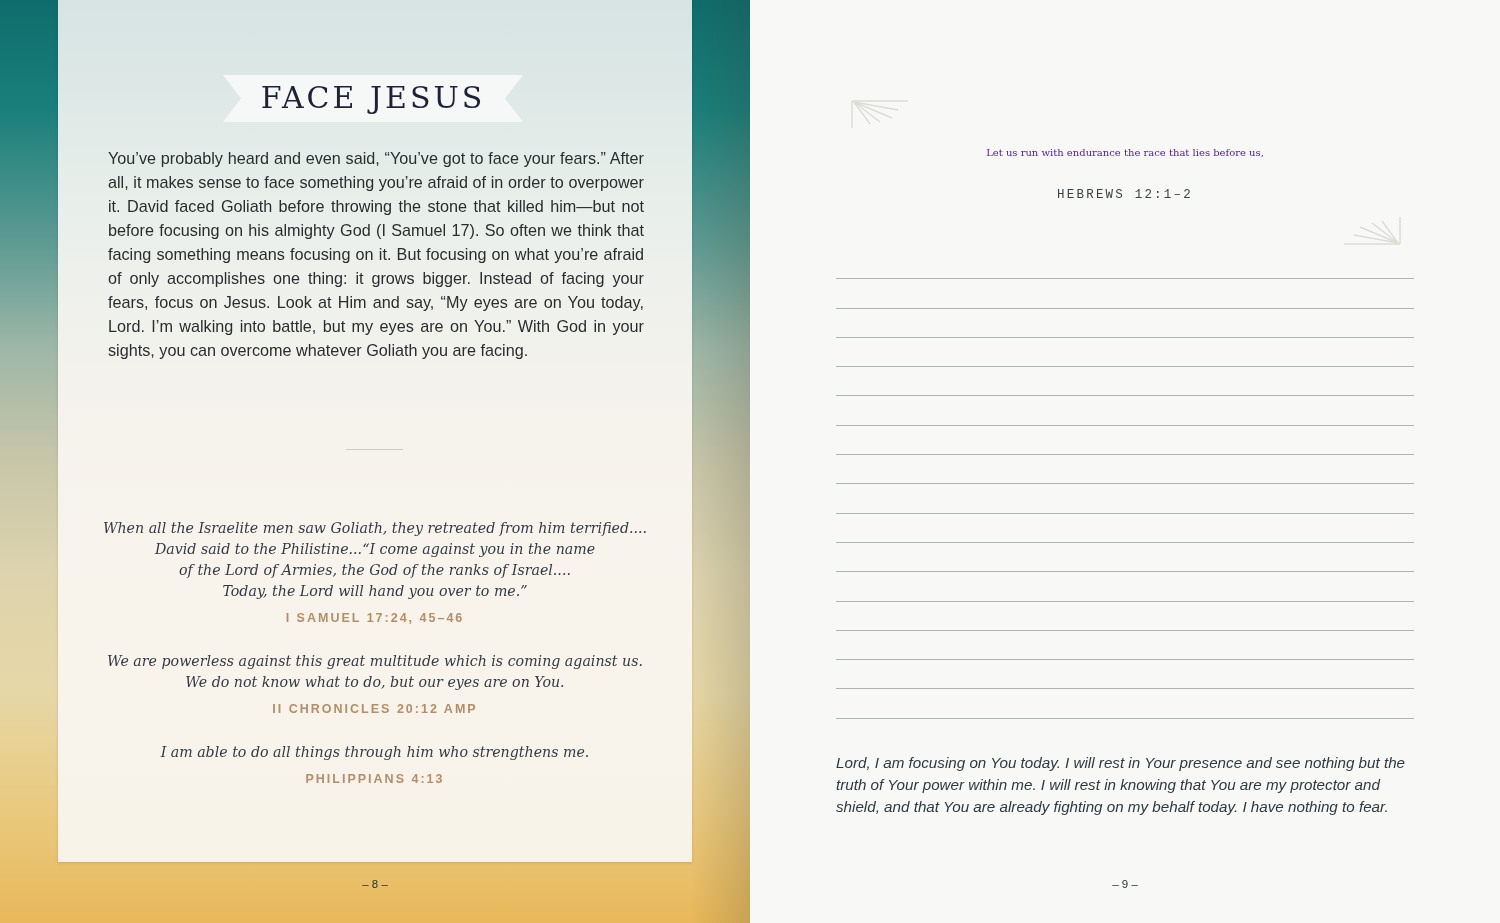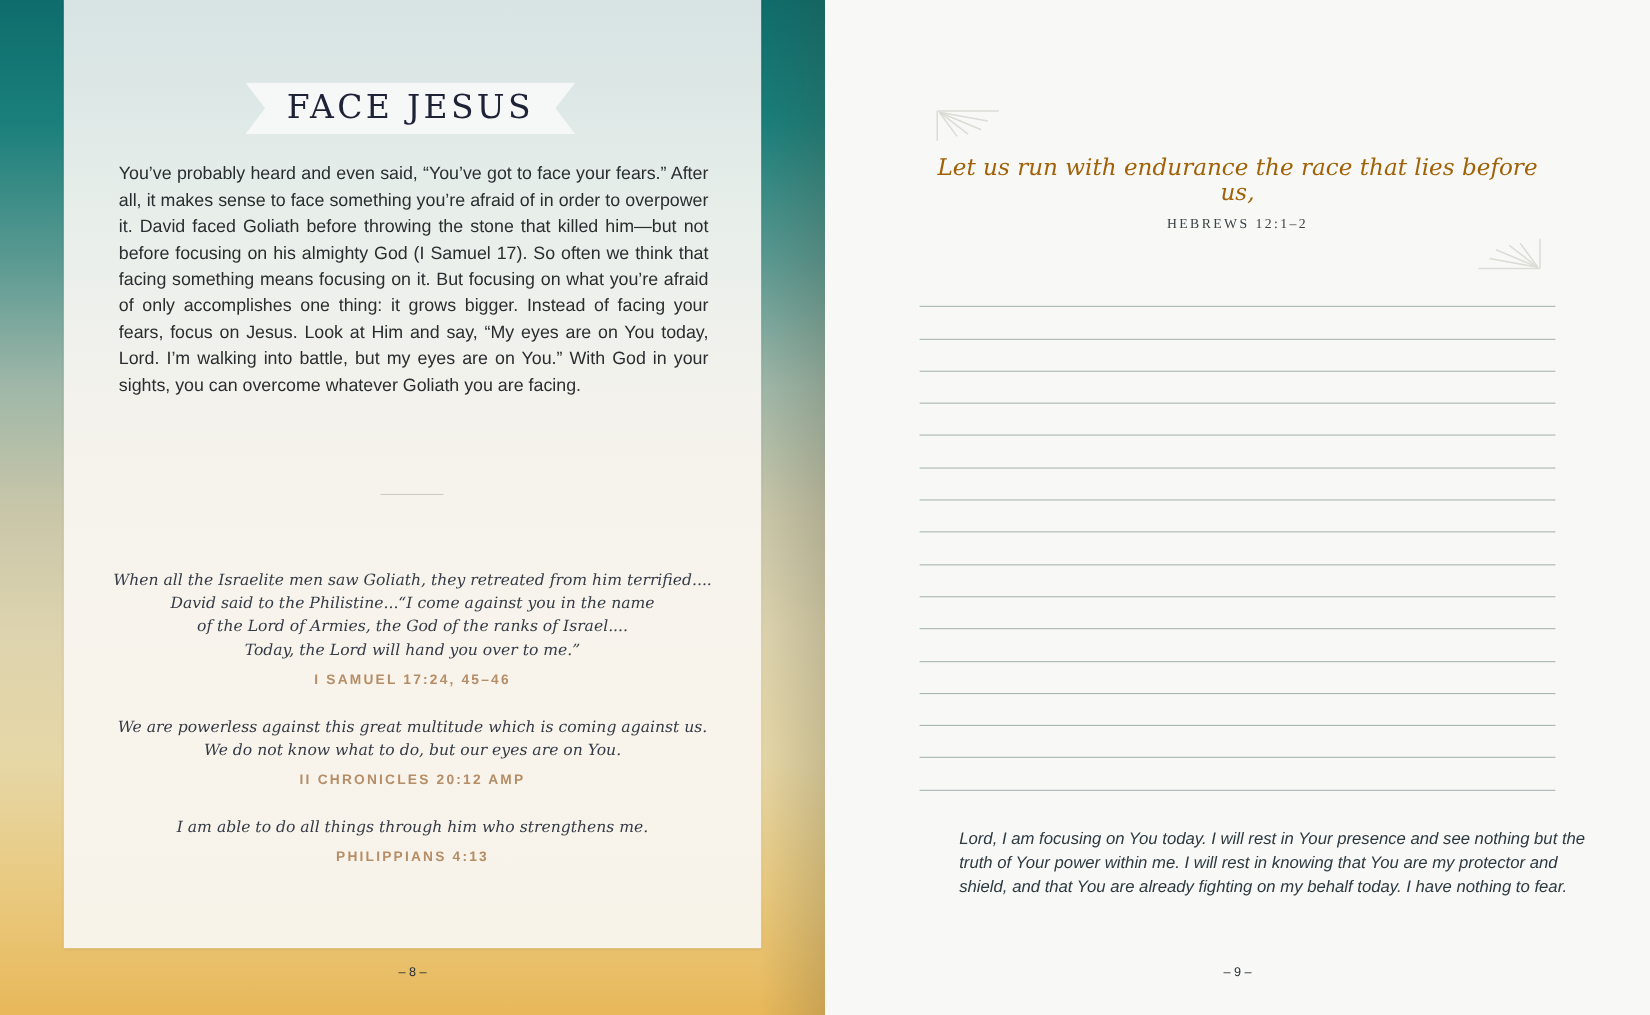--- a/index.html
+++ b/index.html
@@ -75,38 +75,38 @@
       position: absolute; left: 750px; top: 0; width: 750px; height: 923px;
       background: #f8f8f7;
     }
     .ornament { position: absolute; }
     .orn-tl { left: 100px; top: 98px; }
     .orn-br { left: 592px; top: 215px; }
     .epigraph {
       position: absolute; left: 100px; top: 141px; width: 550px; text-align: center;
     }
     .epigraph-text {
-      font-family: "DejaVu Serif", serif; font-style: italic; font-size: 21px;
-      line-height: 23px; color: #a16207;
+      font-family: "DejaVu Serif", serif; font-size: 10px;
+      line-height: 23px; color: #4c1d95;
     }
     .epigraph-ref {
-      font-family: Liberation Serif, serif; font-size: 12.5px; letter-spacing: 2.2px;
-      color: #3a4244; margin-top: 9px;
+      font-family: Liberation Mono, monospace; font-size: 12.5px; letter-spacing: 2.2px;
+      color: #3a4244; margin-top: 24px;
     }
     .lines {
       position: absolute; left: 86px; top: 278px; width: 578px;
     }
     .line {
       height: 29.3px; border-bottom: 1.3px solid #a9b6b4;
     }
     .line:first-child { height: 1.3px; }
     .prayer {
       position: absolute; left: 86px; top: 752px; width: 580px;
       font-family: "Liberation Sans", sans-serif; font-style: italic; font-size: 15.2px;
-      line-height: 22px; color: #2d3a40; margin-left: 36px;
+      line-height: 22px; color: #2d3a40;
     }
   </style>
 </head>
 <body>
 
 <div class="spread">
 
   <div class="page-left">
     <div class="card">
       <div class="banner-wrap">

